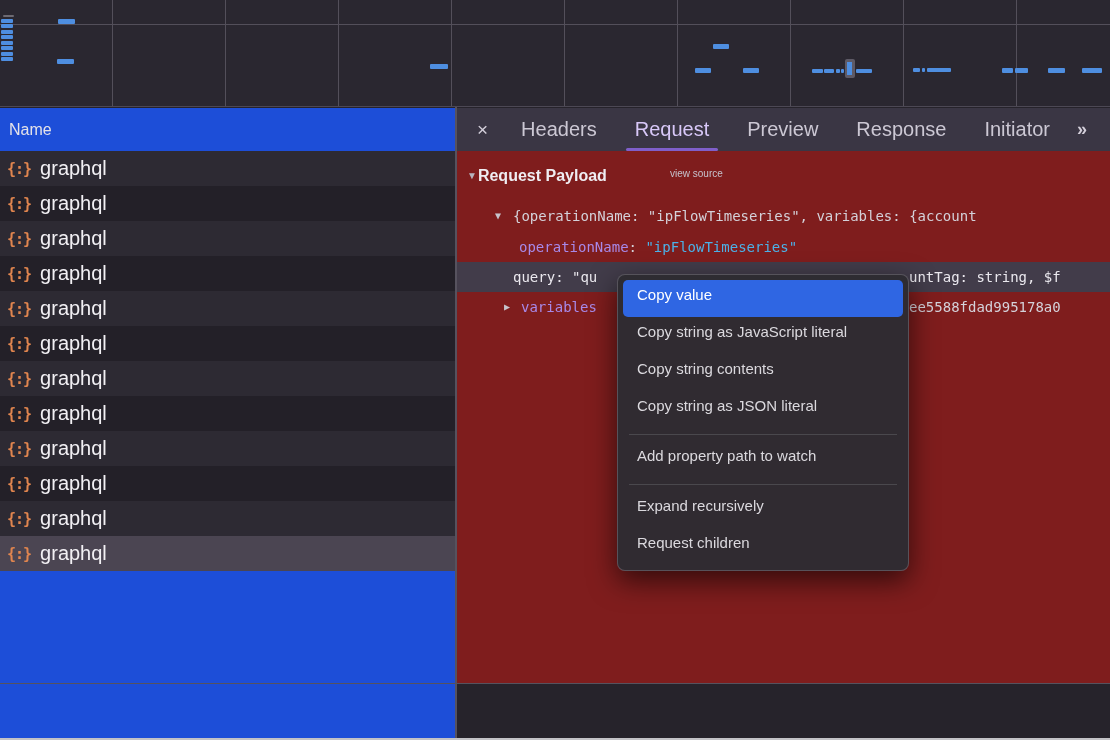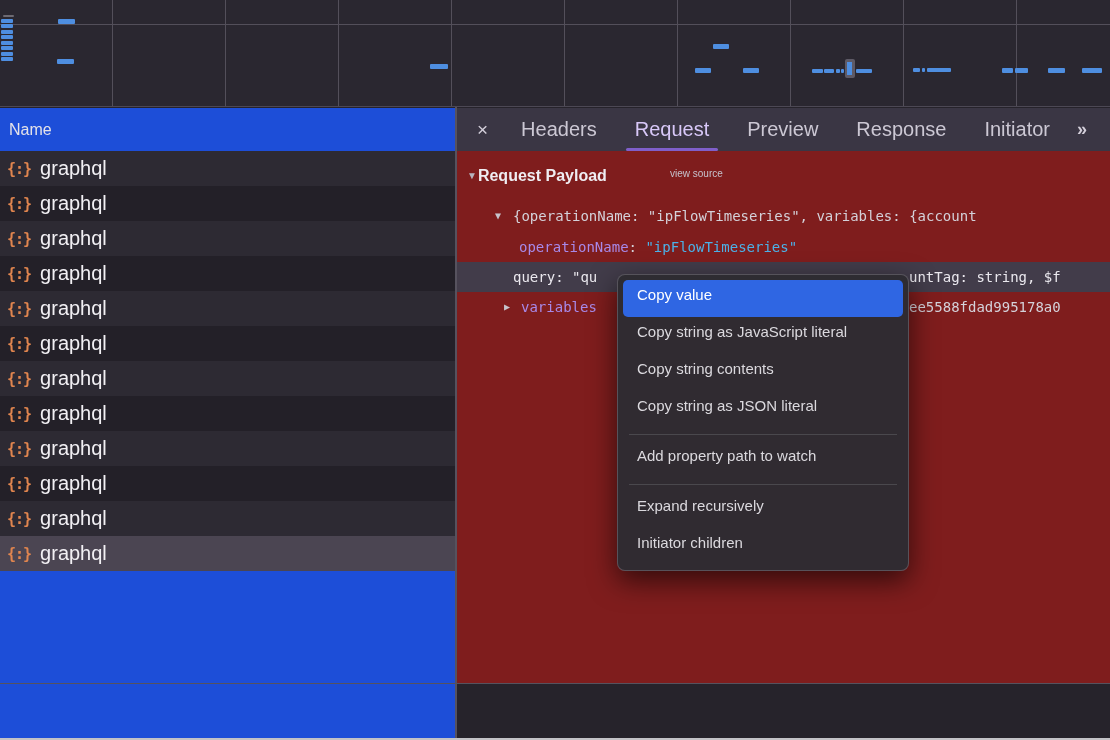--- a/index.html
+++ b/index.html
@@ -220,16 +220,16 @@
 
   <div class="context-menu">
       <div class="menu-item highlighted">Copy value</div>
       <div class="menu-item">Copy string as JavaScript literal</div>
       <div class="menu-item">Copy string contents</div>
       <div class="menu-item">Copy string as JSON literal</div>
       <div class="menu-sep"></div>
       <div class="menu-item">Add property path to watch</div>
       <div class="menu-sep"></div>
       <div class="menu-item">Expand recursively</div>
-      <div class="menu-item">Initiator children</div>
+      <div class="menu-item">Request children</div>
     </div>
 
 </div>
 
 </body></html>

